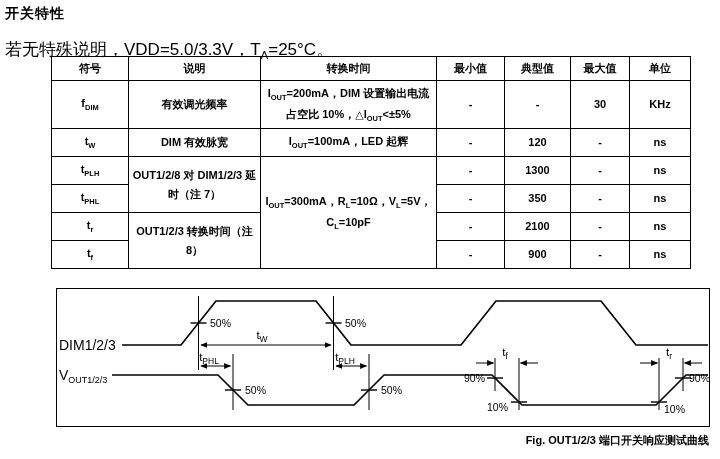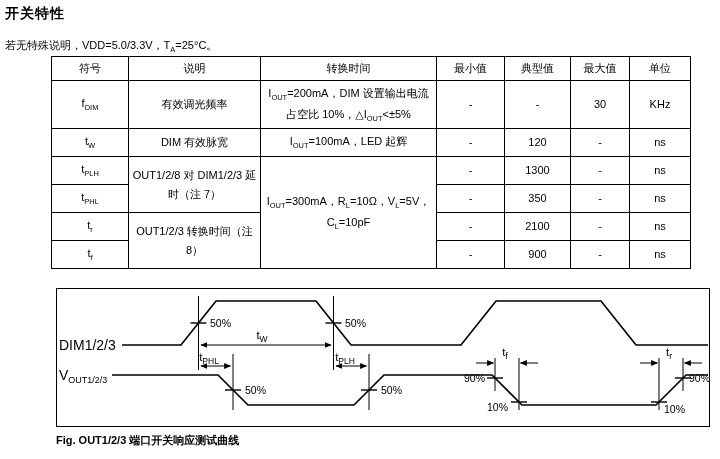--- a/index.html
+++ b/index.html
@@ -1,46 +1,46 @@
 <!DOCTYPE html>
 <html><head>
 <meta charset="utf-8">
 <style>
   * { margin:0; padding:0; box-sizing:border-box; }
   html,body { background:#fff; }
   body { font-family:"Liberation Sans","DejaVu Sans",sans-serif; color:#000; }
   .page { position:relative; width:720px; height:459px; background:#fff; overflow:hidden; }
 
   .title { position:absolute; left:5px; top:5px; font-size:14px; font-weight:bold; letter-spacing:1px; }
-  .subtitle { position:absolute; left:5px; top:38px; font-size:11px; }
+  .subtitle { position:absolute; left:5px; top:38px; font-size:17px; }
 
   table.spec { position:absolute; left:51px; top:56px; width:639px; border-collapse:collapse; table-layout:fixed; }
   table.spec th, table.spec td {
     border:1px solid #000; text-align:center; vertical-align:middle;
-    font-size:11px; font-weight:normal; padding:1px 3px; line-height:1.65;
+    font-size:11px; font-weight:bold; padding:1px 3px; line-height:1.65;
   }
   table.spec thead th { height:24px; }
   table.spec tbody tr.r0 td { height:48px; }
   table.spec tbody tr td { height:28px; }
   sub { font-size:0.68em; }
 
   .note { position:absolute; left:3px; top:271px; font-size:11.5px; font-weight:bold; }
 
   .diagram { position:absolute; left:56px; top:288px; }
   .diagram svg { display:block; overflow:visible; }
   .wave { fill:none; stroke:#000; stroke-width:1.7; stroke-linejoin:miter; }
   .mline { stroke:#000; stroke-width:1; }
   .tick { stroke:#000; stroke-width:1.4; }
   .dlabel { font-size:14px; fill:#000; }
   .dsub { font-size:9px; }
   .pct { font-size:10.5px; fill:#000; }
   .tname { font-size:11.5px; fill:#000; }
   .tnsub { font-size:8.5px; }
 
-  .caption { position:absolute; left:56px; top:433px; width:653px; text-align:left; font-size:11px; font-weight:bold; }
+  .caption { position:absolute; left:56px; top:433px; width:653px; text-align:right; font-size:11px; font-weight:bold; }
 </style>
 </head>
 <body>
 
 <div class="page">
 
   <div class="title">开关特性</div>
   <div class="subtitle">若无特殊说明，VDD=5.0/3.3V，T<sub>A</sub>=25°C。</div>
 
   <table class="spec">

